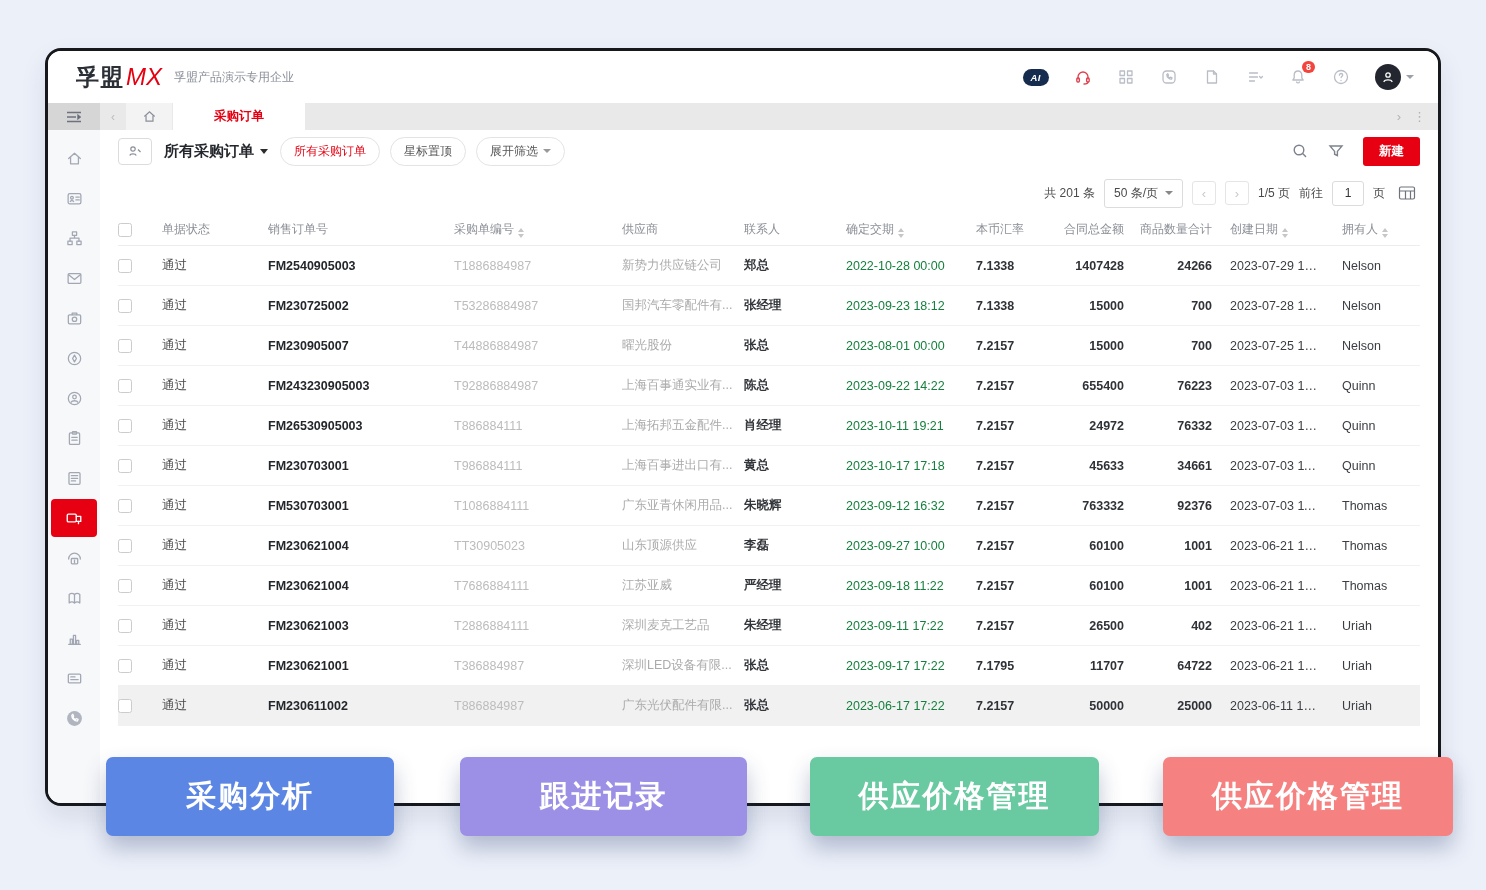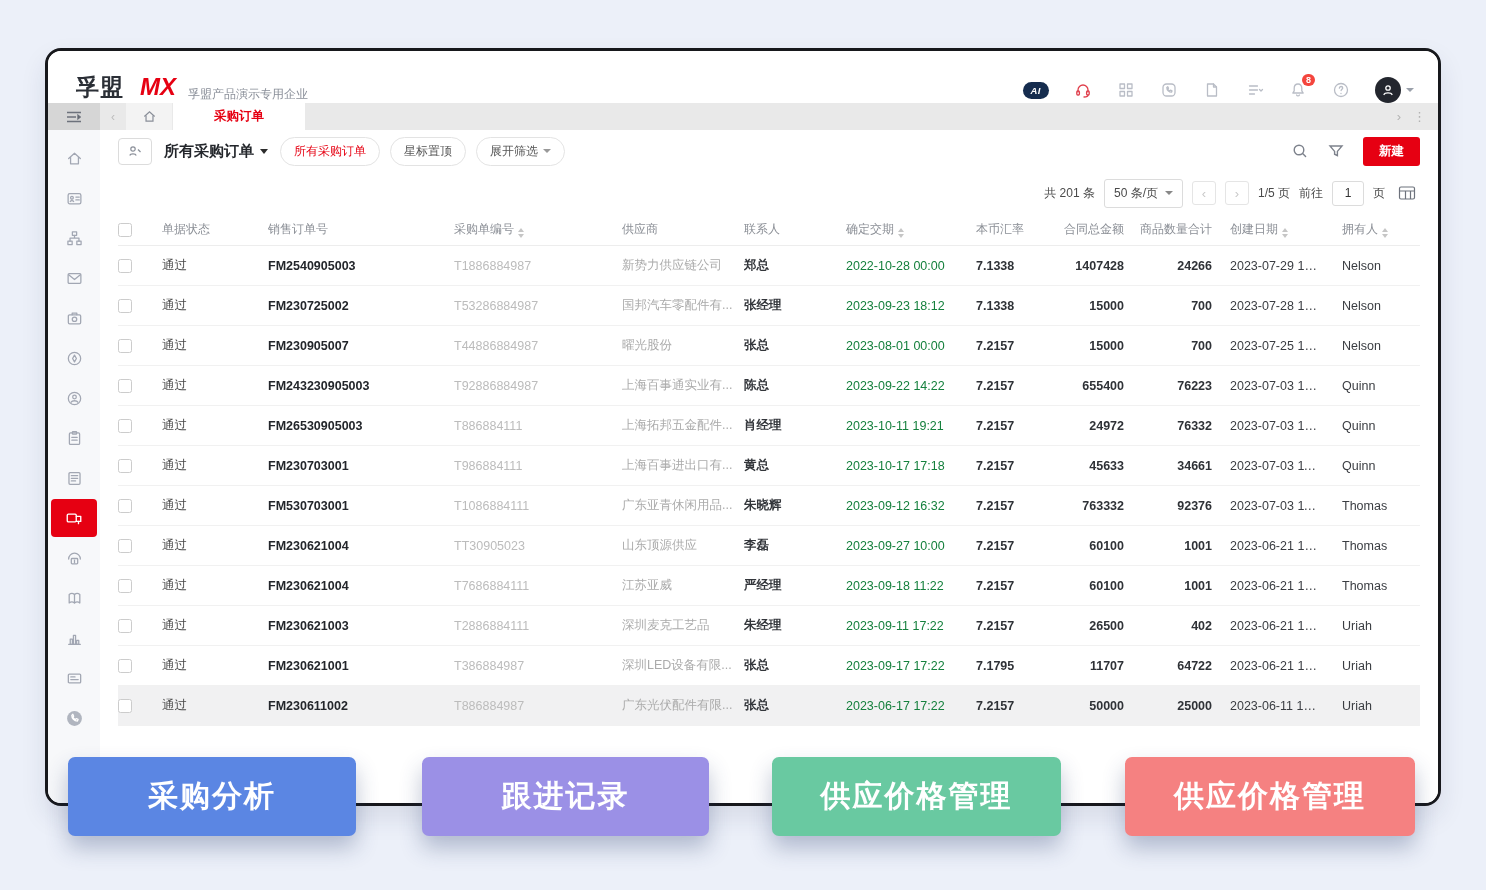--- a/index.html
+++ b/index.html
@@ -2,24 +2,24 @@
 <html><head>
 <meta charset="utf-8">
 <style>
   html,body{margin:0;padding:0;width:1486px;height:890px;background:#ecf0f9;
     font-family:"Liberation Sans","DejaVu Sans",sans-serif;overflow:hidden;position:relative;}
   *{box-sizing:border-box;}
   .window{position:absolute;left:45px;top:48px;width:1396px;height:758px;background:#fff;
     border:3px solid #17181c;border-radius:16px;box-shadow:0 12px 26px rgba(30,40,80,.10);
     overflow:hidden;display:flex;flex-direction:column;}
   
-  .app-header{height:52px;display:flex;align-items:flex-end;padding:0 24px 0 28px;flex:0 0 auto;background:#fff;}
+  .app-header{height:52px;display:flex;align-items:center;padding:0 24px 0 28px;flex:0 0 auto;background:#fff;}
   .logo{display:flex;align-items:baseline;}
   .logo-cn{font-size:23px;font-weight:700;color:#2b2f36;letter-spacing:1px;}
-  .logo-mx{font-size:24px;font-weight:700;color:#e60012;font-style:italic;margin-left:16px;}
+  .logo-mx{font-size:24px;font-weight:400;color:#e60012;font-style:italic;margin-left:2px;}
   .company{font-size:12px;color:#8a8f99;margin-left:12px;}
   .header-icons{margin-left:auto;display:flex;align-items:center;gap:25px;}
   .hicon{position:relative;display:flex;align-items:center;justify-content:center;cursor:pointer;}
   .hicon svg{stroke:#b9bdc6;fill:none;stroke-width:1.3;stroke-linecap:round;stroke-linejoin:round;}
   .ai-badge{background:#152c4e;color:#fff;font-size:9.5px;font-weight:700;font-style:italic;
     border-radius:9px;padding:3px 8px;letter-spacing:.5px;}
   .headset svg{stroke:#e0404d;}
   .badge{position:absolute;top:-7px;right:-8px;background:#f4453d;color:#fff;font-size:9px;
     border-radius:8px;padding:1px 4px;font-weight:700;}
   .avatar{width:26px;height:26px;border-radius:50%;background:#23262e;display:flex;align-items:center;justify-content:center;}
@@ -93,21 +93,21 @@
   .c-owner{width:86px;flex:none;padding-left:16px;color:#3a3d42;}
   .thead .cell{color:#8b8f96;font-weight:400;}
   .cb{width:14px;height:14px;border:1px solid #ccc;border-radius:2.5px;display:inline-block;background:#fff;cursor:pointer;}
   .sort{display:inline-flex;flex-direction:column;gap:2px;margin-left:4px;vertical-align:1px;}
   .sort i{width:0;height:0;border-left:3.5px solid transparent;border-right:3.5px solid transparent;display:block;}
   .sort .up{border-bottom:4px solid #c6c6c6;}
   .sort .dn{border-top:4px solid #c6c6c6;}
   
   .fbtn{position:absolute;top:757px;height:79px;border-radius:7px;color:#fff;font-size:30px;font-weight:700;
     display:flex;align-items:center;justify-content:center;letter-spacing:2px;z-index:5;cursor:pointer;border:none;
-    box-shadow:0 12px 22px rgba(40,60,110,.30);}
+    box-shadow:0 12px 22px rgba(40,60,110,.30);margin-left:38px;}
   .fbtn.b0{left:68px;width:288px;}
   .fbtn.b1{left:422px;width:287px;}
   .fbtn.b2{left:772px;width:289px;}
   .fbtn.b3{left:1125px;width:290px;}
 </style>
 </head>
 <body>
 
 <div class="window">
 

